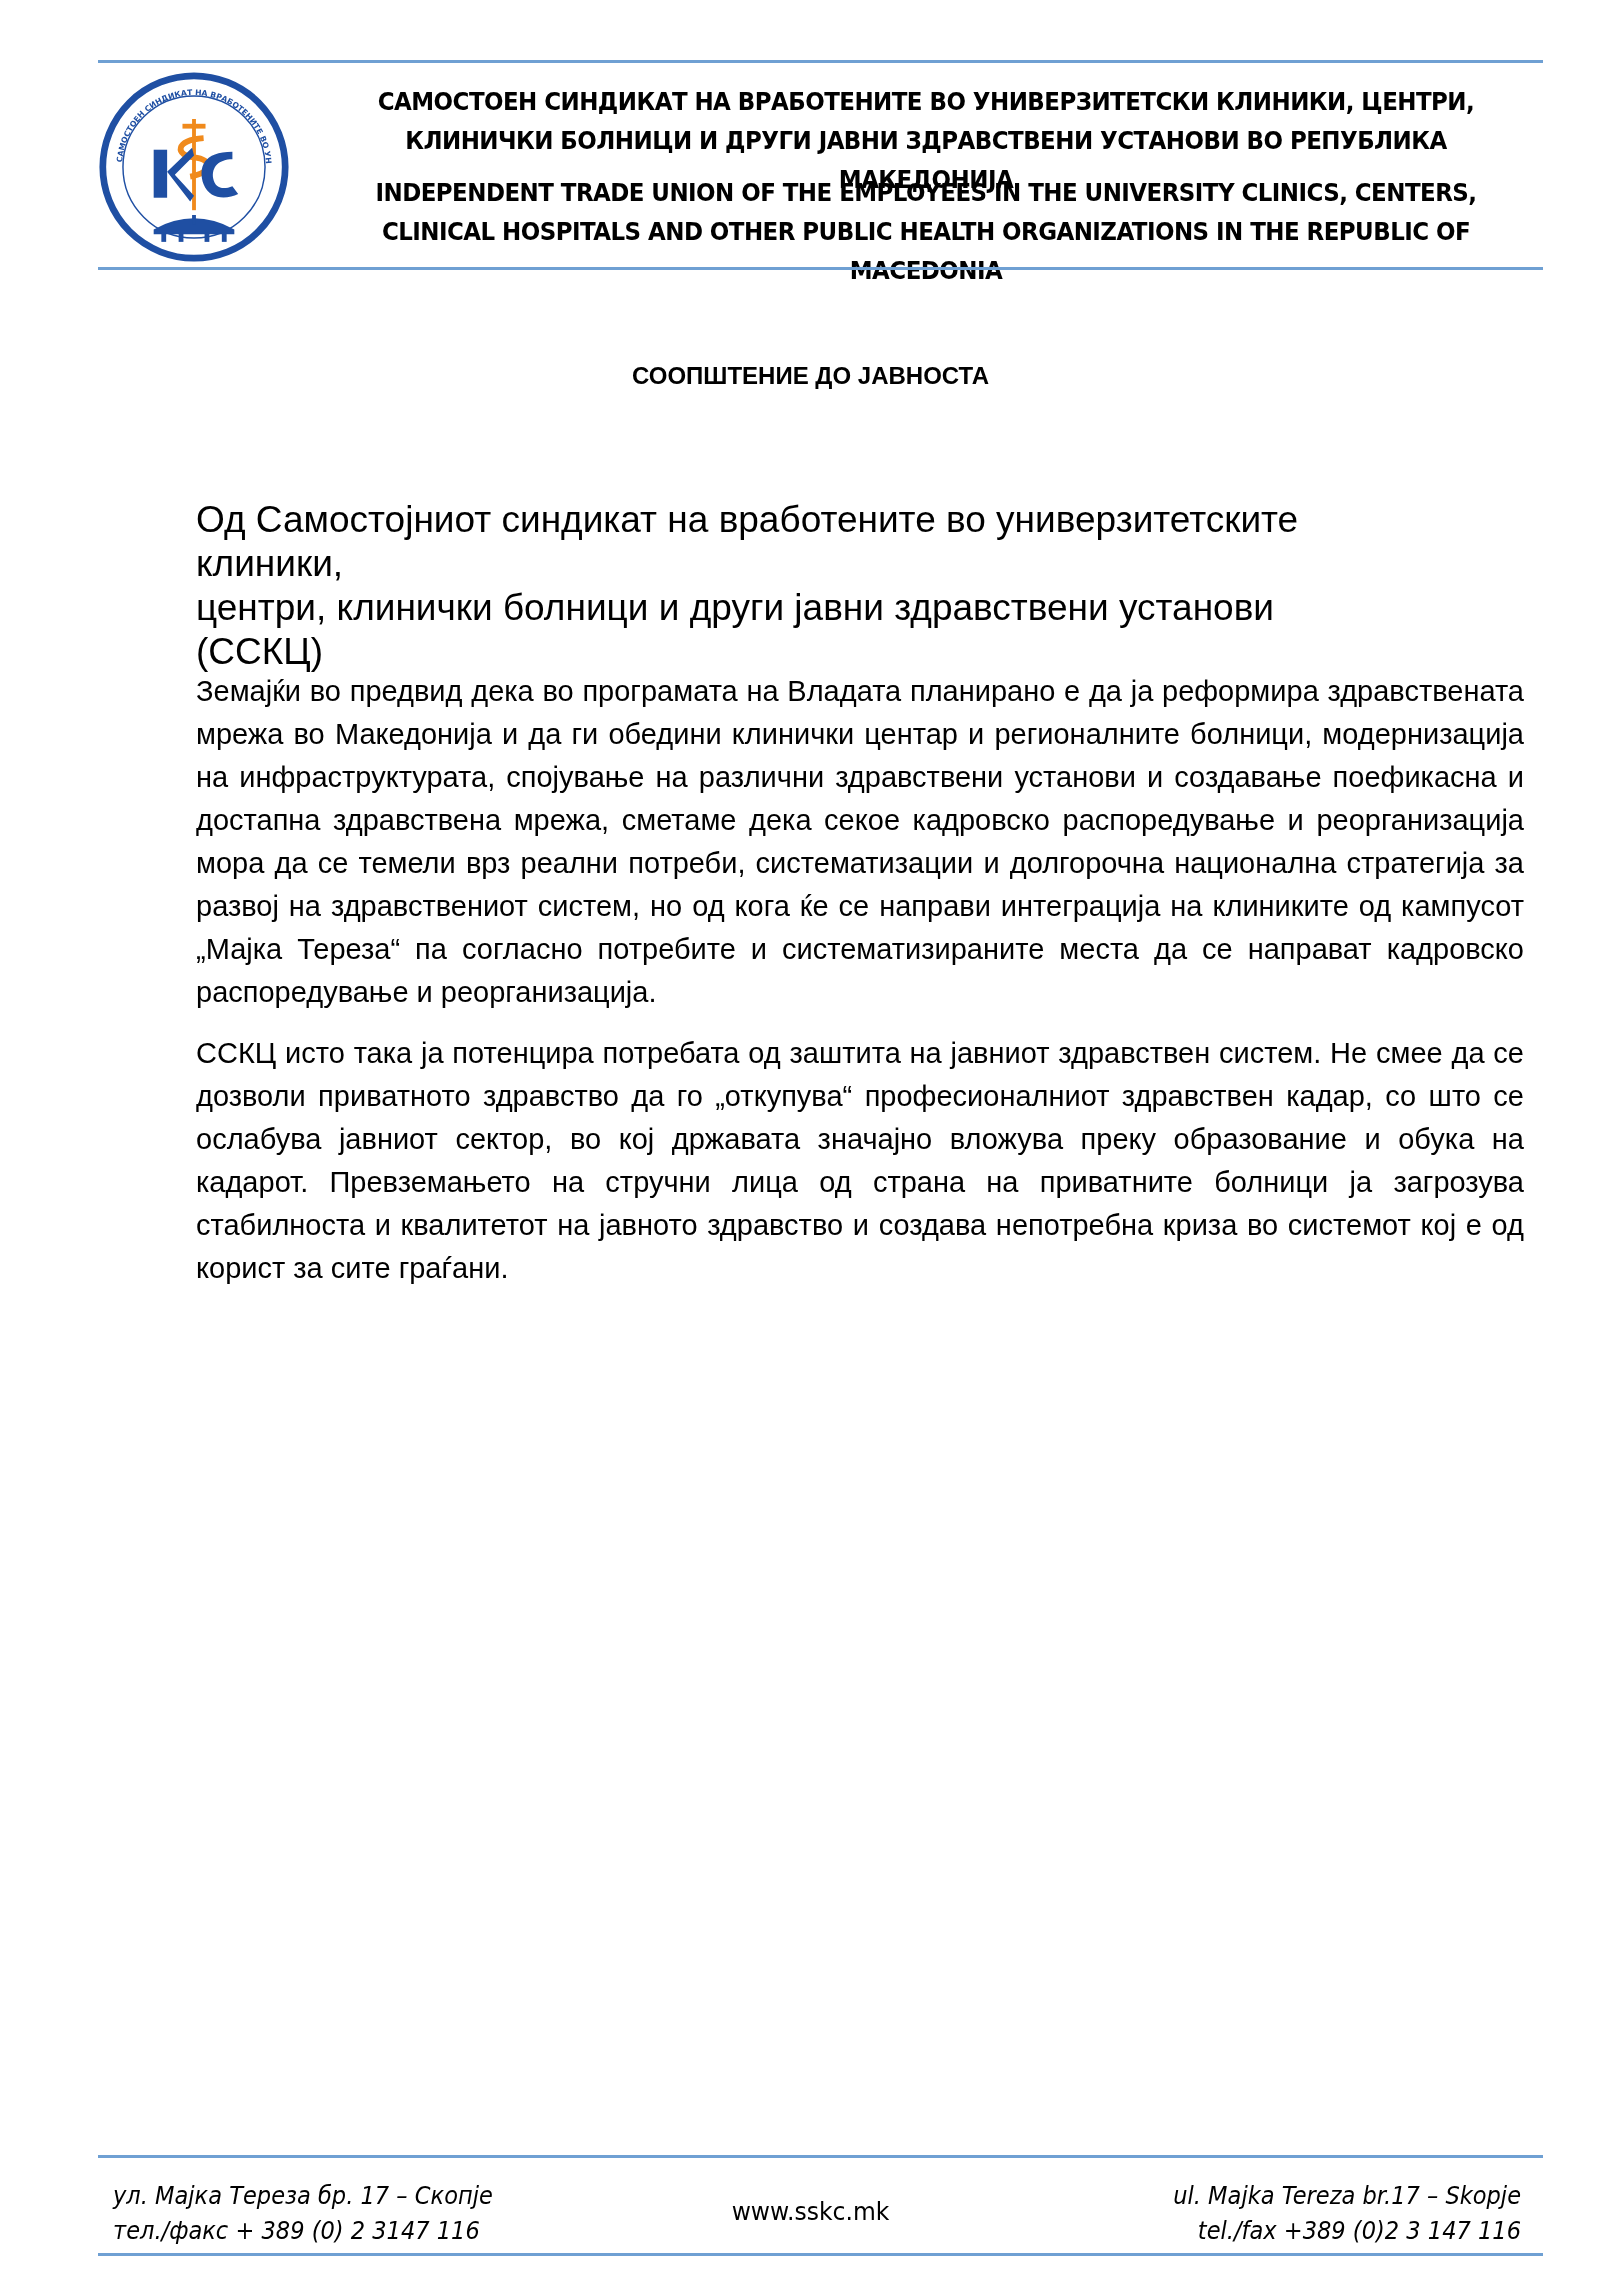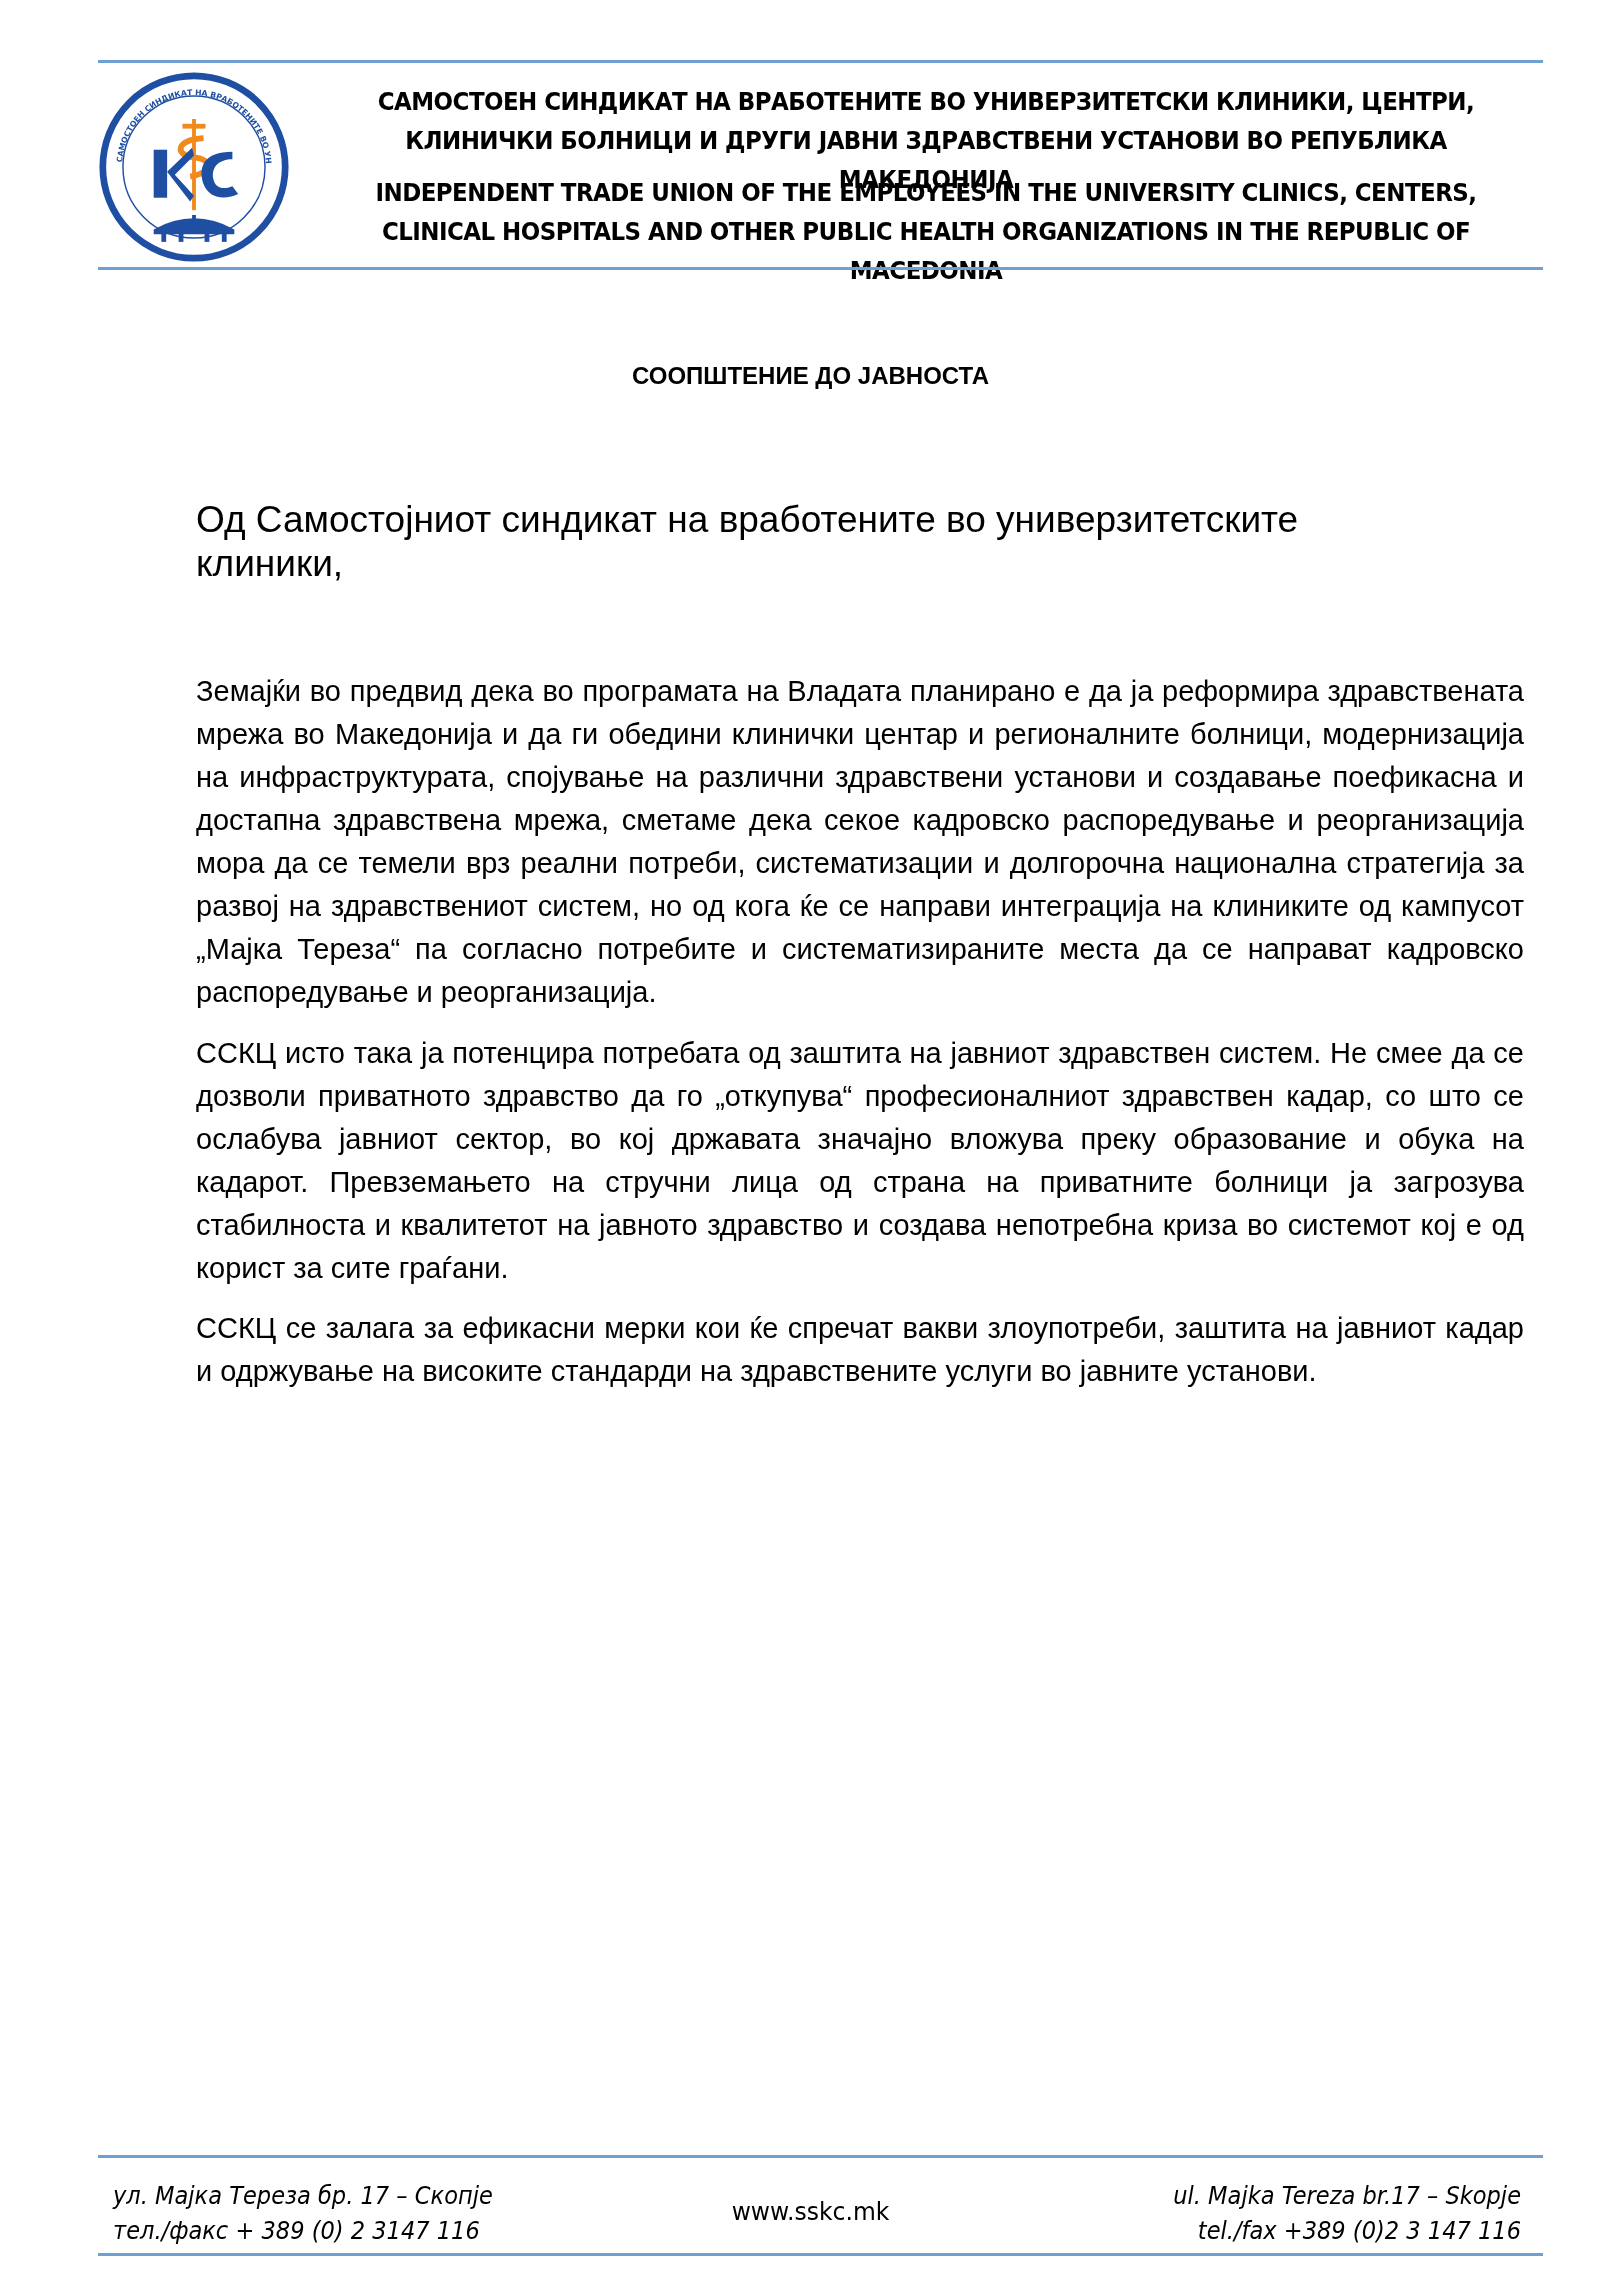--- a/index.html
+++ b/index.html
@@ -65,26 +65,26 @@
   <div>INDEPENDENT TRADE UNION OF THE EMPLOYEES IN THE UNIVERSITY CLINICS, CENTERS,</div>
   <div>CLINICAL HOSPITALS AND OTHER PUBLIC HEALTH ORGANIZATIONS IN THE REPUBLIC OF MACEDONIA</div>
 </div>
 
 <div class="rule" id="rule-header-bottom"></div>
 
 <div class="title">СООПШТЕНИЕ ДО ЈАВНОСТА</div>
 
 <div class="intro">
   <div>Од Самостојниот синдикат на вработените во универзитетските клиники,</div>
+  <div>центри, клинички болници и други јавни здравствени установи (ССКЦ)</div>
 </div>
 
 <div class="body-text">
   <p>Земајќи во предвид дека во програмата на Владата планирано е да ја реформира здравствената мрежа во Македонија и да ги обедини клинички центар и регионалните болници, модернизација на инфраструктурата, спојување на различни здравствени установи и создавање поефикасна и достапна здравствена мрежа, сметаме дека секое кадровско распоредување и реорганизација мора да се темели врз реални потреби, систематизации и долгорочна национална стратегија за развој на здравствениот систем, но од кога ќе се направи интеграција на клиниките од кампусот „Мајка Тереза“ па согласно потребите и систематизираните места да се направат кадровско распоредување и реорганизација.</p>
   <p>ССКЦ исто така ја потенцира потребата од заштита на јавниот здравствен систем. Не смее да се дозволи приватното здравство да го „откупува“ професионалниот здравствен кадар, со што се ослабува јавниот сектор, во кој државата значајно вложува преку образование и обука на кадарот. Превземањето на стручни лица од страна на приватните болници ја загрозува стабилноста и квалитетот на јавното здравство и создава непотребна криза во системот кој е од корист за сите граѓани.</p>
-  <p>ССКЦ се залага за ефикасни мерки кои ќе спречат вакви злоупотреби, заштита на јавниот кадар и одржување на високите стандарди на здравствените услуги во јавните установи.</p>
 </div>
 
 <div class="rule" id="rule-footer-top"></div>
 
 <div class="footer-left">
   <div>ул. Мајка Тереза бр. 17 – Скопје</div>
   <div>тел./факс + 389 (0) 2 3147 116</div>
 </div>
 
 <div class="footer-center">www.sskc.mk</div>

